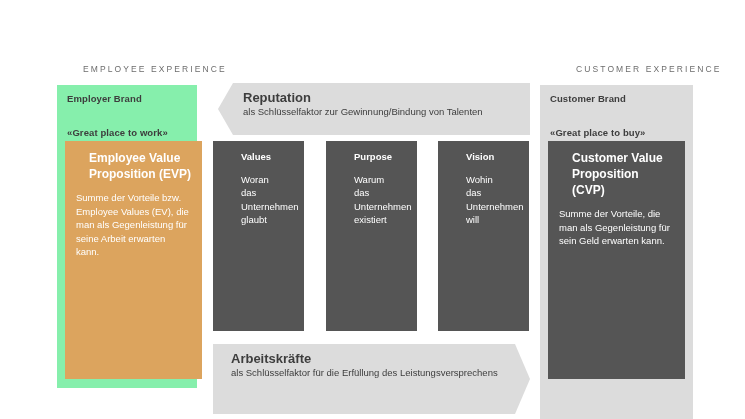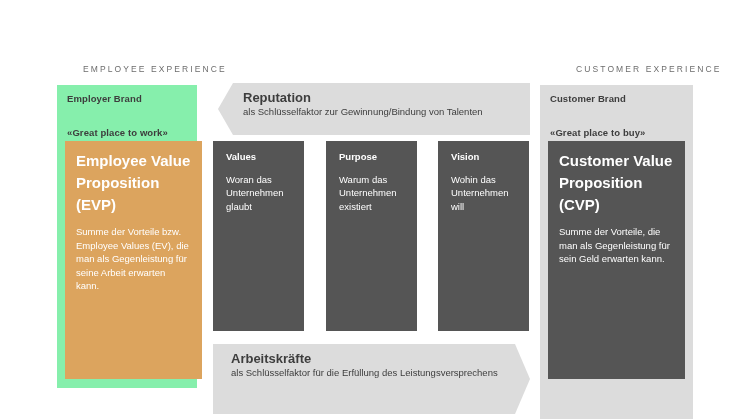--- a/index.html
+++ b/index.html
@@ -88,43 +88,43 @@
     background: #dca45e;
   }
   #cvp-card {
     left: 8px;
     top: 56px;
     width: 137px;
     height: 238px;
     background: #555555;
   }
   .vp-title {
-    font-size: 15px;
-    font-weight: 700;
-    color: #ffffff;
-    line-height: 22px;
-    margin: 0 0 9px 0;
+    font-size: 12px;
+    font-weight: 700;
+    color: #ffffff;
+    line-height: 16px;
+    margin: 0 0 9px 13px;
   }
   .vp-body {
     font-size: 9.5px;
     font-weight: 400;
     color: #ffffff;
     line-height: 13.5px;
     margin: 0;
   }
 
   
   .pillar {
     position: absolute;
     box-sizing: border-box;
     top: 141px;
     width: 91px;
     height: 190px;
     background: #555555;
-    padding: 9px 13px;
+    padding: 9px 28px;
   }
   #pillar-0 { left: 213px; }
   #pillar-1 { left: 326px; }
   #pillar-2 { left: 438px; }
   .pillar-title {
     font-size: 9.5px;
     font-weight: 700;
     color: #ffffff;
     line-height: 13.5px;
     margin: 0 0 9px 0;

